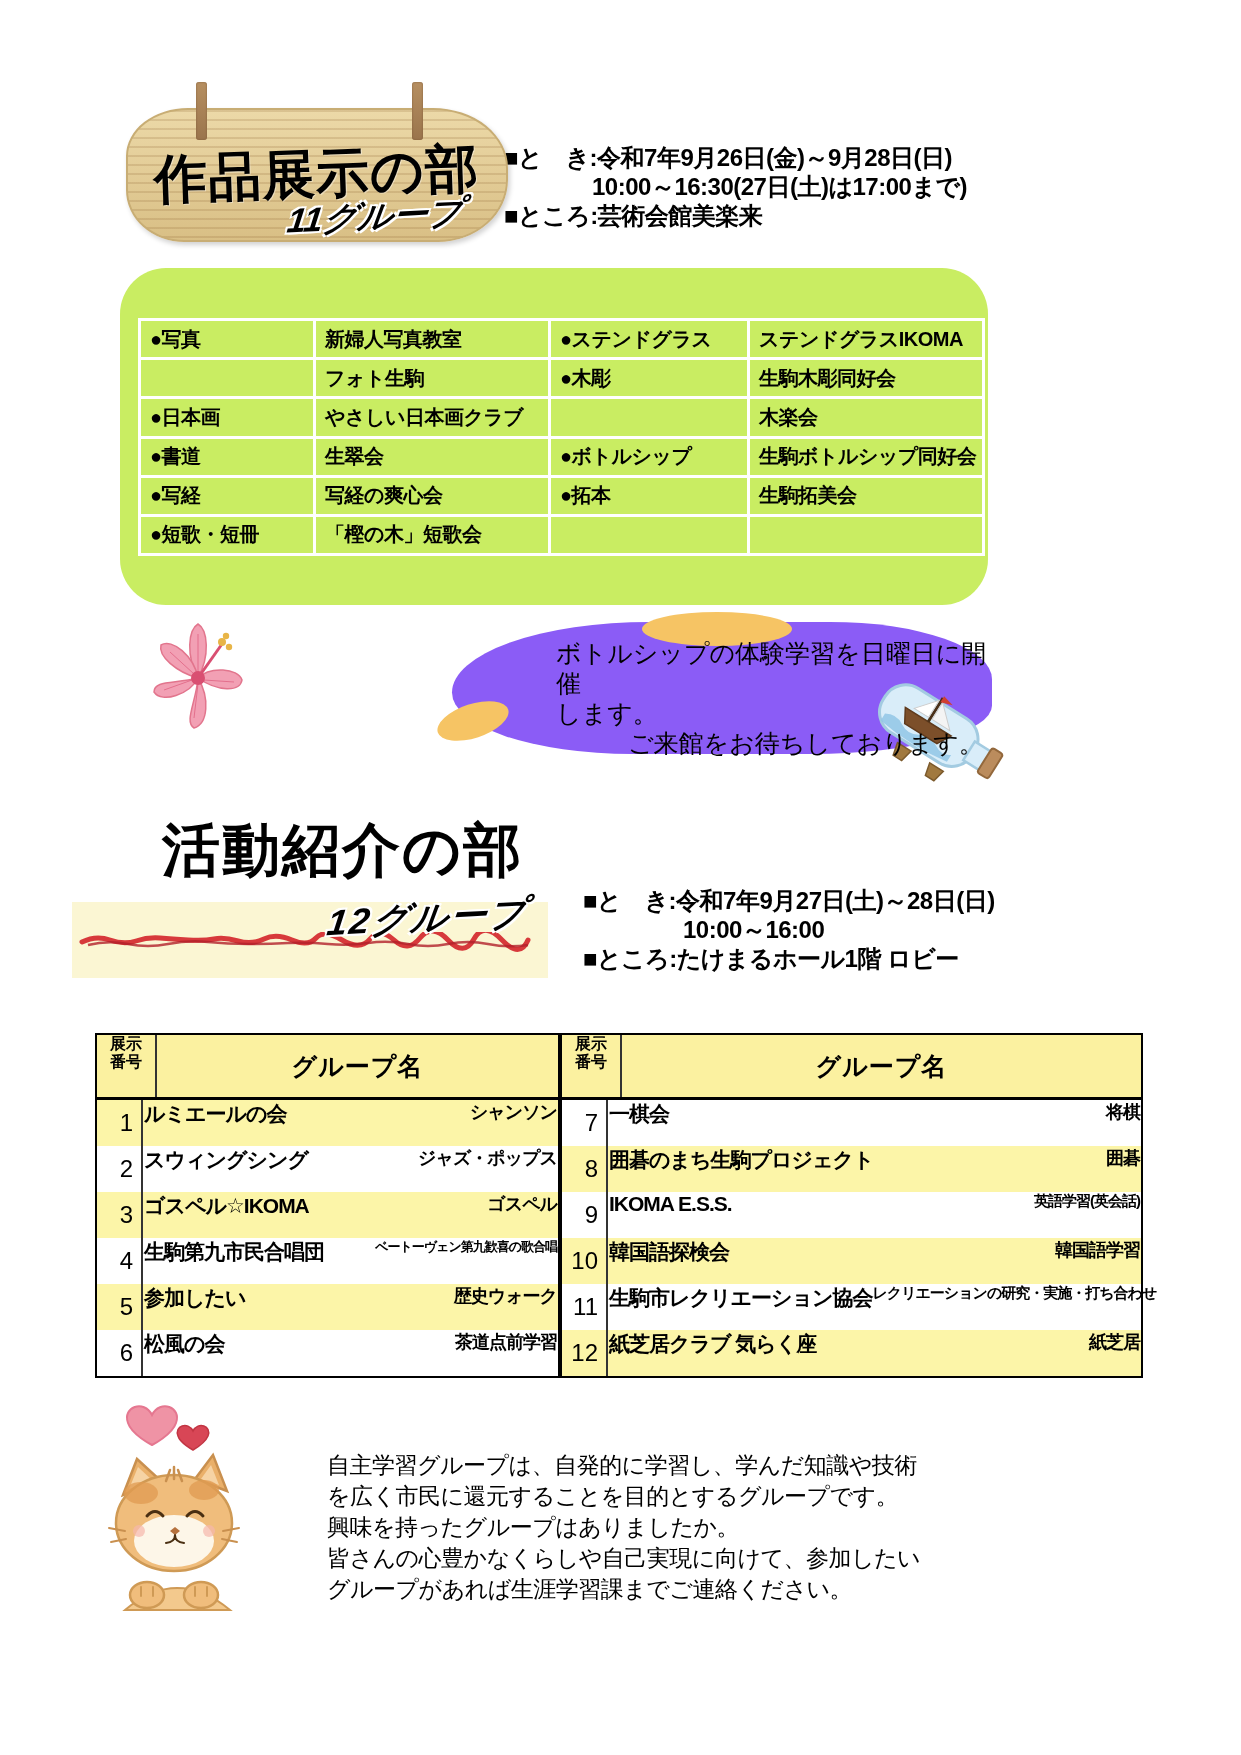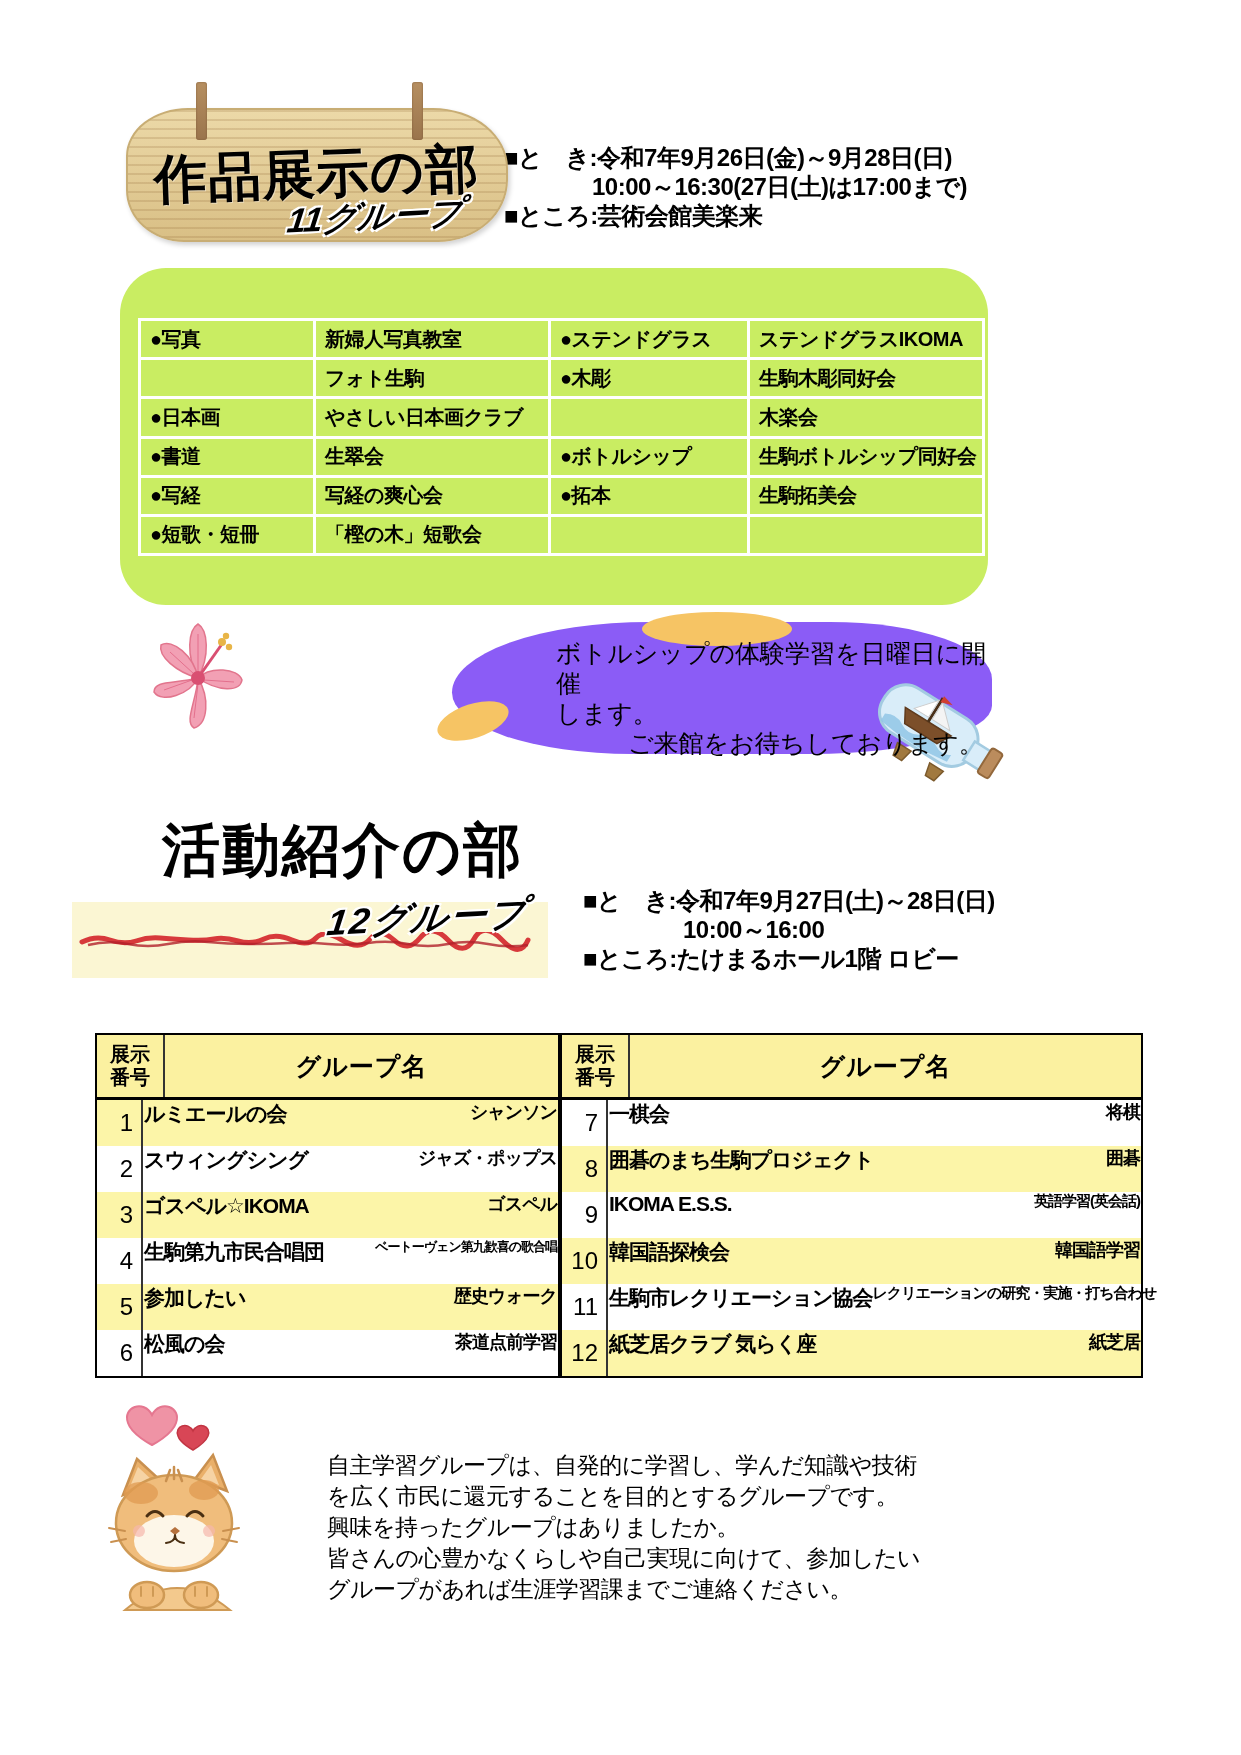--- a/index.html
+++ b/index.html
@@ -62,22 +62,22 @@
   .banner{position:absolute;left:72px;top:902px;width:476px;height:76px;background:#fbf6d3;}
   .count2{position:absolute;left:256px;top:-8px;font-size:36px;letter-spacing:2px;}
   .squiggle{position:absolute;left:6px;top:30px;}
 
   
   .roster{position:absolute;left:95px;top:1033px;display:flex;}
   .half{box-sizing:border-box;border:2px solid #000;background:#fff;}
   .half-l{width:465px;}
   .half-r{width:583px;}
   .r-header{height:62px;display:flex;background:#fbf1a0;border-bottom:3px solid #000;}
-  .r-noh{width:68px;flex:none;border-right:2px solid #333;display:flex;flex-direction:column;
-         align-items:center;justify-content:center;font-size:20px;font-weight:700;line-height:1.15;
+  .r-noh{width:60px;flex:none;border-right:2px solid #333;display:flex;flex-direction:column;
+         align-items:center;font-size:16px;font-weight:700;line-height:1.15;
          box-sizing:border-box;}
   .r-nameh{flex:1;display:flex;align-items:center;justify-content:center;
            font-size:25px;font-weight:700;letter-spacing:1px;}
   .r-row{height:46px;display:flex;}
   .r-row.hl{background:#fcf5a8;}
   .r-no{width:46px;flex:none;border-right:2px solid #333;display:flex;align-items:center;
         justify-content:flex-end;padding-right:8px;font-size:24px;box-sizing:border-box;}
   .r-cell{flex:1;display:flex;align-items:flex-start;justify-content:space-between;
           padding:0 1px;min-width:0;}
   .r-name{font-size:21px;font-weight:700;letter-spacing:-1px;white-space:nowrap;}

